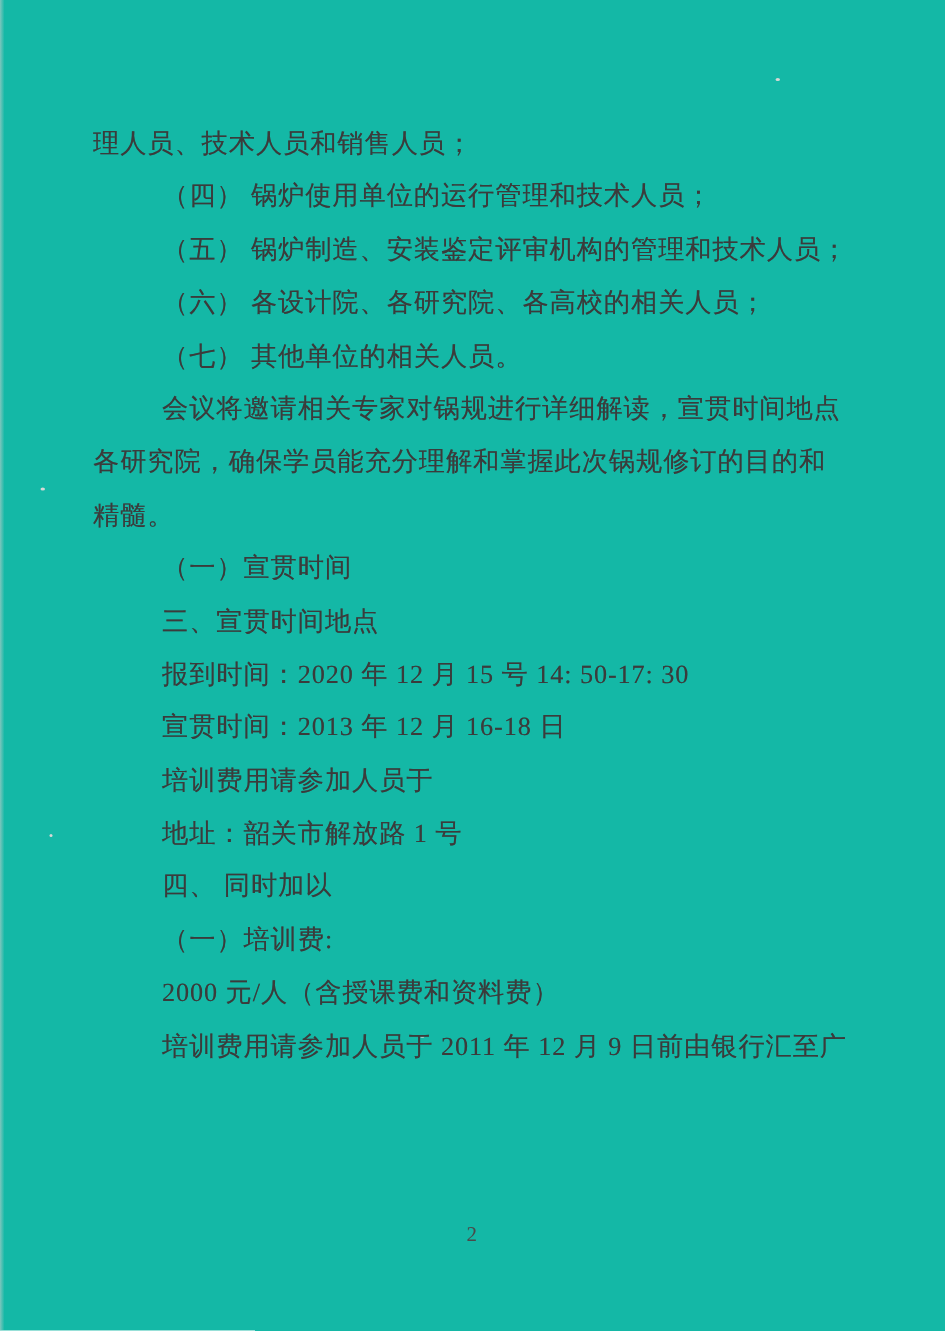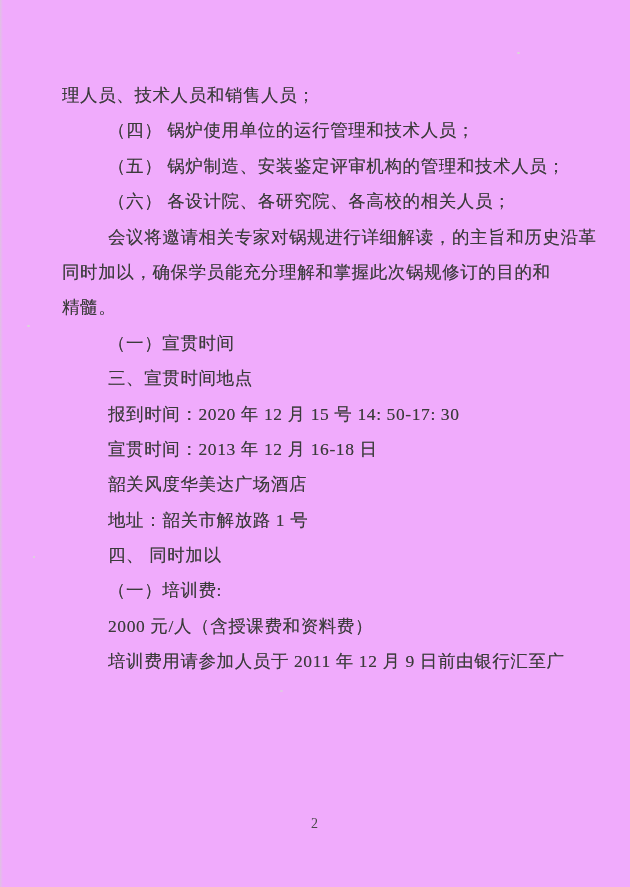--- a/index.html
+++ b/index.html
@@ -4,21 +4,21 @@
 <style>
   html, body {
     margin: 0;
     padding: 0;
     background: #ffffff;
   }
   .page {
     position: relative;
     width: 630px;
     height: 887px;
-    background: #f0abfc;
+    background: #14b8a6;
     overflow: hidden;
     font-family: "Liberation Serif", "DejaVu Serif", serif;
     color: #3b3b3b;
   }
   
   .scan-edge {
     position: absolute;
     left: 0;
     top: 0;
     width: 3px;
@@ -76,28 +76,29 @@
   <div class="speck s1"></div>
   <div class="speck s2"></div>
   <div class="speck s3"></div>
   <div class="speck s4"></div>
 
   <div class="content" id="doc-body">
       <div class="line">理人员、技术人员和销售人员；</div>
       <div class="line indent">（四） 锅炉使用单位的运行管理和技术人员；</div>
       <div class="line indent">（五） 锅炉制造、安装鉴定评审机构的管理和技术人员；</div>
       <div class="line indent">（六） 各设计院、各研究院、各高校的相关人员；</div>
-      <div class="line indent">会议将邀请相关专家对锅规进行详细解读，的主旨和历史沿革</div>
-      <div class="line">同时加以，确保学员能充分理解和掌握此次锅规修订的目的和</div>
+      <div class="line indent">（七） 其他单位的相关人员。</div>
+      <div class="line indent">会议将邀请相关专家对锅规进行详细解读，宣贯时间地点</div>
+      <div class="line">各研究院，确保学员能充分理解和掌握此次锅规修订的目的和</div>
       <div class="line">精髓。</div>
       <div class="line indent">（一）宣贯时间</div>
       <div class="line indent">三、宣贯时间地点</div>
       <div class="line indent">报到时间：2020 年 12 月 15 号 14: 50-17: 30</div>
       <div class="line indent">宣贯时间：2013 年 12 月 16-18 日</div>
-      <div class="line indent">韶关风度华美达广场酒店</div>
+      <div class="line indent">培训费用请参加人员于</div>
       <div class="line indent">地址：韶关市解放路 1 号</div>
       <div class="line indent">四、 同时加以</div>
       <div class="line indent">（一）培训费:</div>
       <div class="line indent">2000 元/人（含授课费和资料费）</div>
       <div class="line indent">培训费用请参加人员于 2011 年 12 月 9 日前由银行汇至广</div>
     </div>
 
   <div class="page-number">2</div>
 </div>
 

